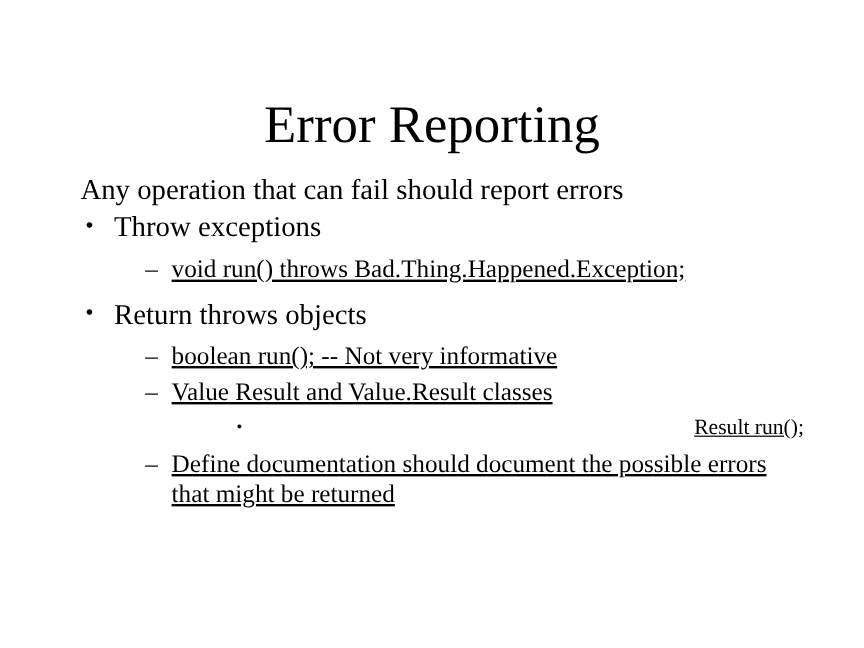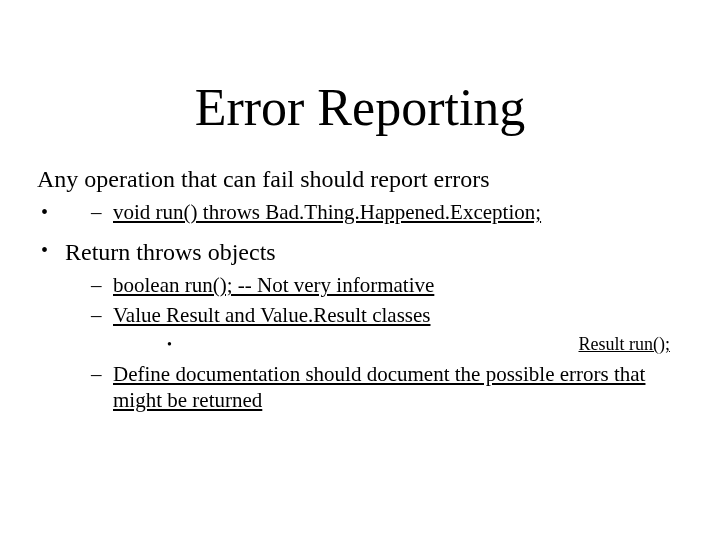--- a/index.html
+++ b/index.html
@@ -13,27 +13,27 @@
   }
   .slide {
     width: 720px;
     height: 540px;
     box-sizing: border-box;
     padding: 0;
     position: relative;
   }
   .title {
     text-align: center;
-    font-size: 52px;
+    font-size: 44px;
     font-weight: 400;
     margin-top: 78px;
-    margin-bottom: 28px;
+    margin-bottom: 16px;
   }
   .body {
-    padding-left: 37px;
+    padding-left: 67px;
     padding-right: 50px;
     font-size: 24px;
     line-height: 1.22;
   }
   .body .intro {
     margin: 0 0 2px 0;
   }
   ul.lvl1 {
     list-style: none;
     margin: 0;
@@ -103,20 +103,21 @@
 
   <div class="title">Error Reporting</div>
 
   <div class="body">
 
     <p class="intro">Any operation that can fail should report errors</p>
 
     <ul class="lvl1">
 
       <li>
+        <span>Throw exceptions</span>
         <ul class="lvl2">
           <li>
             <span>void run() throws Bad.Thing.Happened.Exception;</span>
           </li>
         </ul>
       </li>
 
       <div class="gap"></div>
 
       <li>

